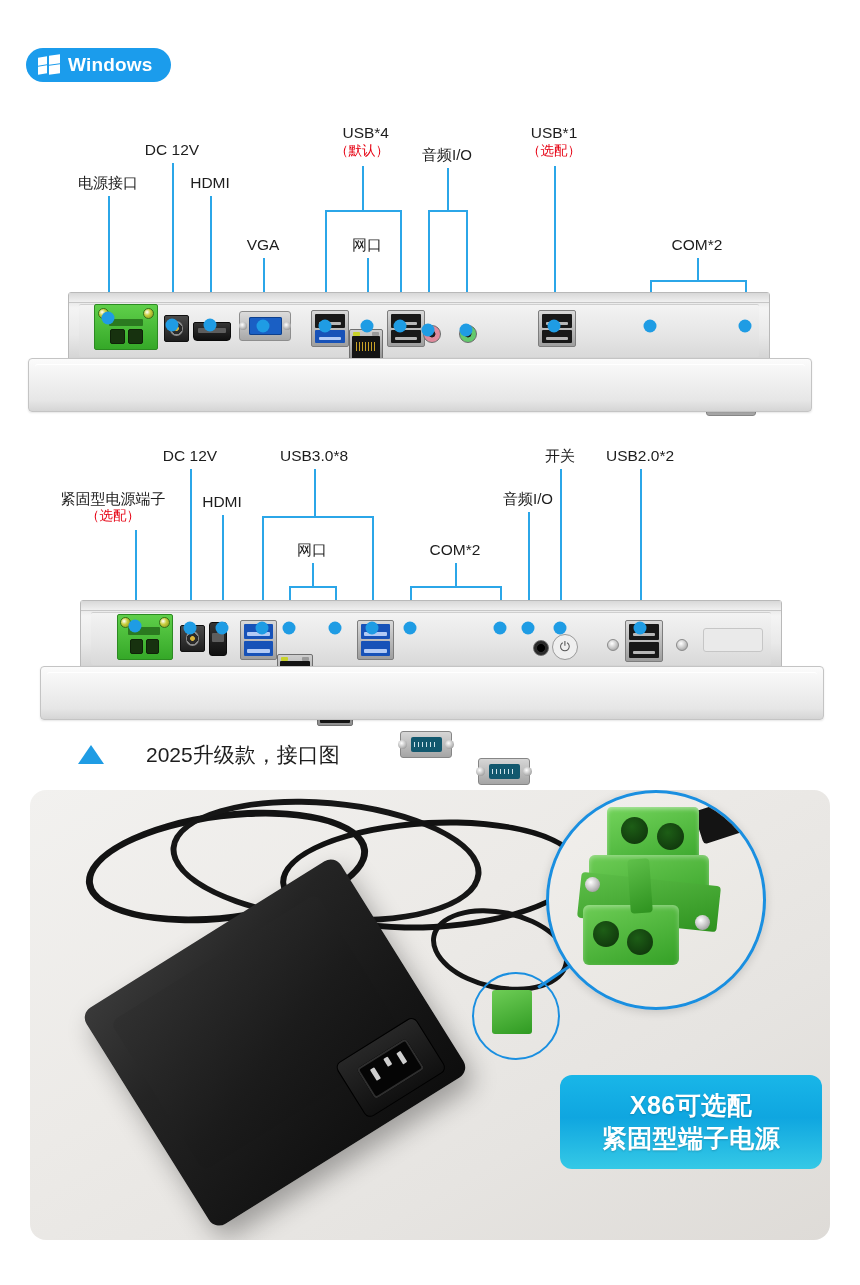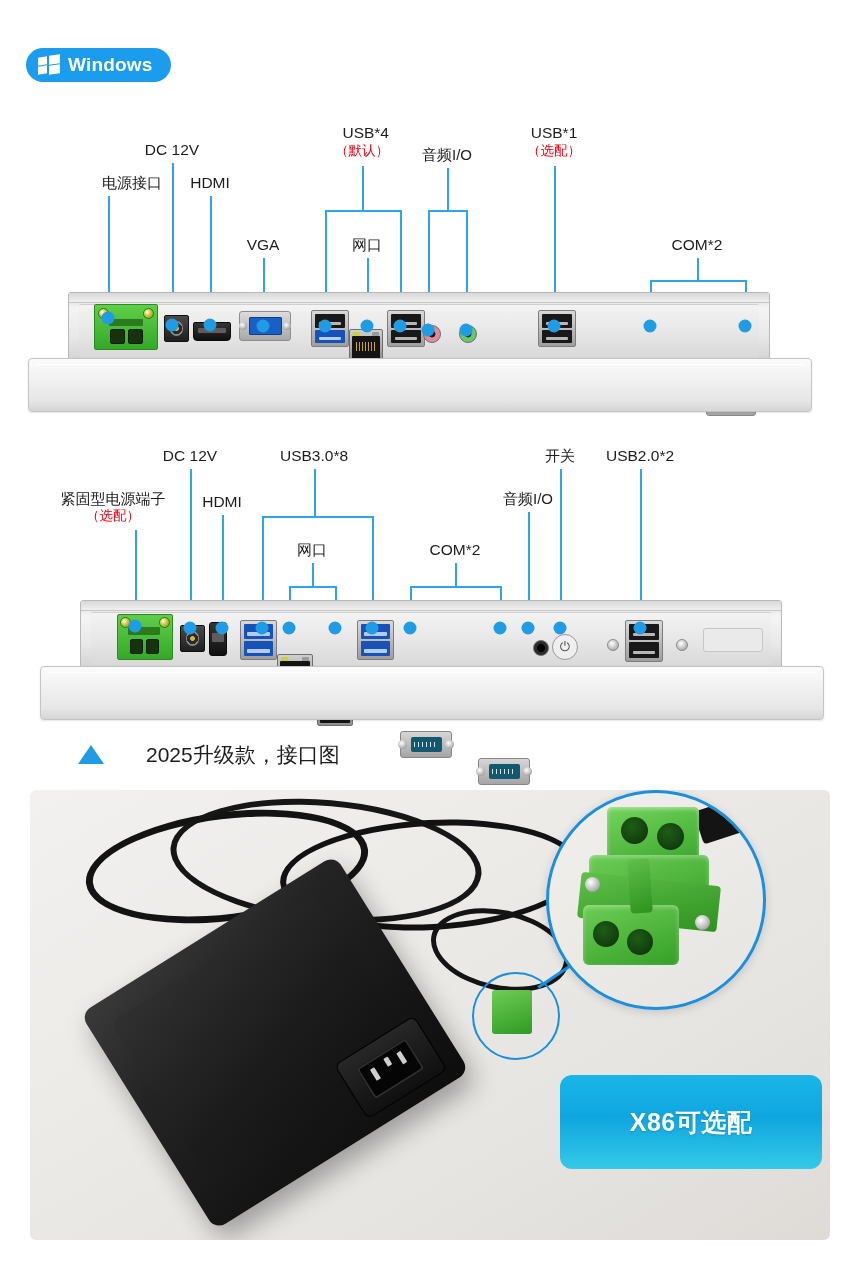--- a/index.html
+++ b/index.html
@@ -99,21 +99,21 @@
   .screwhole{border-radius:50%;background:radial-gradient(circle at 40% 35%,#fff,#c4c4c4 55%,#8f8f8f);
      border:1px solid #8a8a8a;}
   .blankplate{border:1px solid #c6c6c6;border-radius:3px;background:#eaeaea;}
 
   
   .cap-tri{position:absolute;width:0;height:0;border-left:13px solid transparent;
     border-right:13px solid transparent;border-bottom:19px solid #1f9ce4;}
   .cap-text{position:absolute;font-size:21px;color:#1d1d1d;}
 
   
-  .photo{position:absolute;border-radius:6px;overflow:hidden;
+  .photo{position:absolute;border-radius:16px;overflow:hidden;
     background:linear-gradient(150deg,#f2f1ef 0%,#eceae7 40%,#e6e4e1 70%,#dedbd7 100%);}
   .adapter{position:absolute;background:linear-gradient(160deg,#3a3a3a 0%,#242424 30%,#161616 70%,#0d0d0d 100%);
     border-radius:12px;box-shadow:0 14px 26px rgba(0,0,0,.32);}
   .adapter .face{position:absolute;left:7%;top:9%;right:12%;bottom:22%;border-radius:8px;
     background:linear-gradient(160deg,#303030,#1b1b1b 60%,#121212);opacity:.9;}
   .adapter .iec{position:absolute;right:6%;bottom:5%;width:92px;height:62px;border-radius:7px;
     background:linear-gradient(180deg,#272727,#101010);border:1px solid #000;}
   .adapter .iec:before{content:"";position:absolute;left:16px;top:14px;width:58px;height:36px;
     border-radius:4px;background:#050505;box-shadow:inset 0 0 0 2px #2e2e2e;}
   .adapter .iec i{position:absolute;background:#cfcfcf;border-radius:1px;}
@@ -149,21 +149,21 @@
 <div class="win-badge">
   <span class="win-logo">
     <i></i>
       <i></i>
       <i></i>
       <i></i>
   </span>
   <span class="win-text">Windows</span>
 </div>
 
-<div class="lbl cn" style="left:108px;top:174px;margin-left:24px;">
+<div class="lbl cn" style="left:108px;top:174px;">
   <span>电源接口</span>
 </div>
 <div class="lbl" style="left:172px;top:141px;">
   <span>DC 12V</span>
 </div>
 <div class="lbl" style="left:210px;top:174px;">
   <span>HDMI</span>
 </div>
 <div class="lbl" style="left:263px;top:236px;">
   <span>VGA</span>
@@ -440,14 +440,15 @@
       <div class="bt-hole" style="left:44px;top:128px;width:26px;height:26px;"></div>
       <div class="bt-hole" style="left:78px;top:136px;width:26px;height:26px;"></div>
       <div class="bt-screw" style="left:36px;top:84px;width:15px;height:15px;"></div>
       <div class="bt-screw" style="left:146px;top:122px;width:15px;height:15px;"></div>
       <div class="bt-wing" style="left:80px;top:66px;width:22px;height:54px;transform:rotate(-4deg);"></div>
     </div>
   </div>
 
   <div class="badge" style="left:530px;top:285px;width:262px;height:94px;">
     <span>X86可选配</span>
+    <span>紧固型端子电源</span>
   </div>
 </div>
 
 </body></html>

